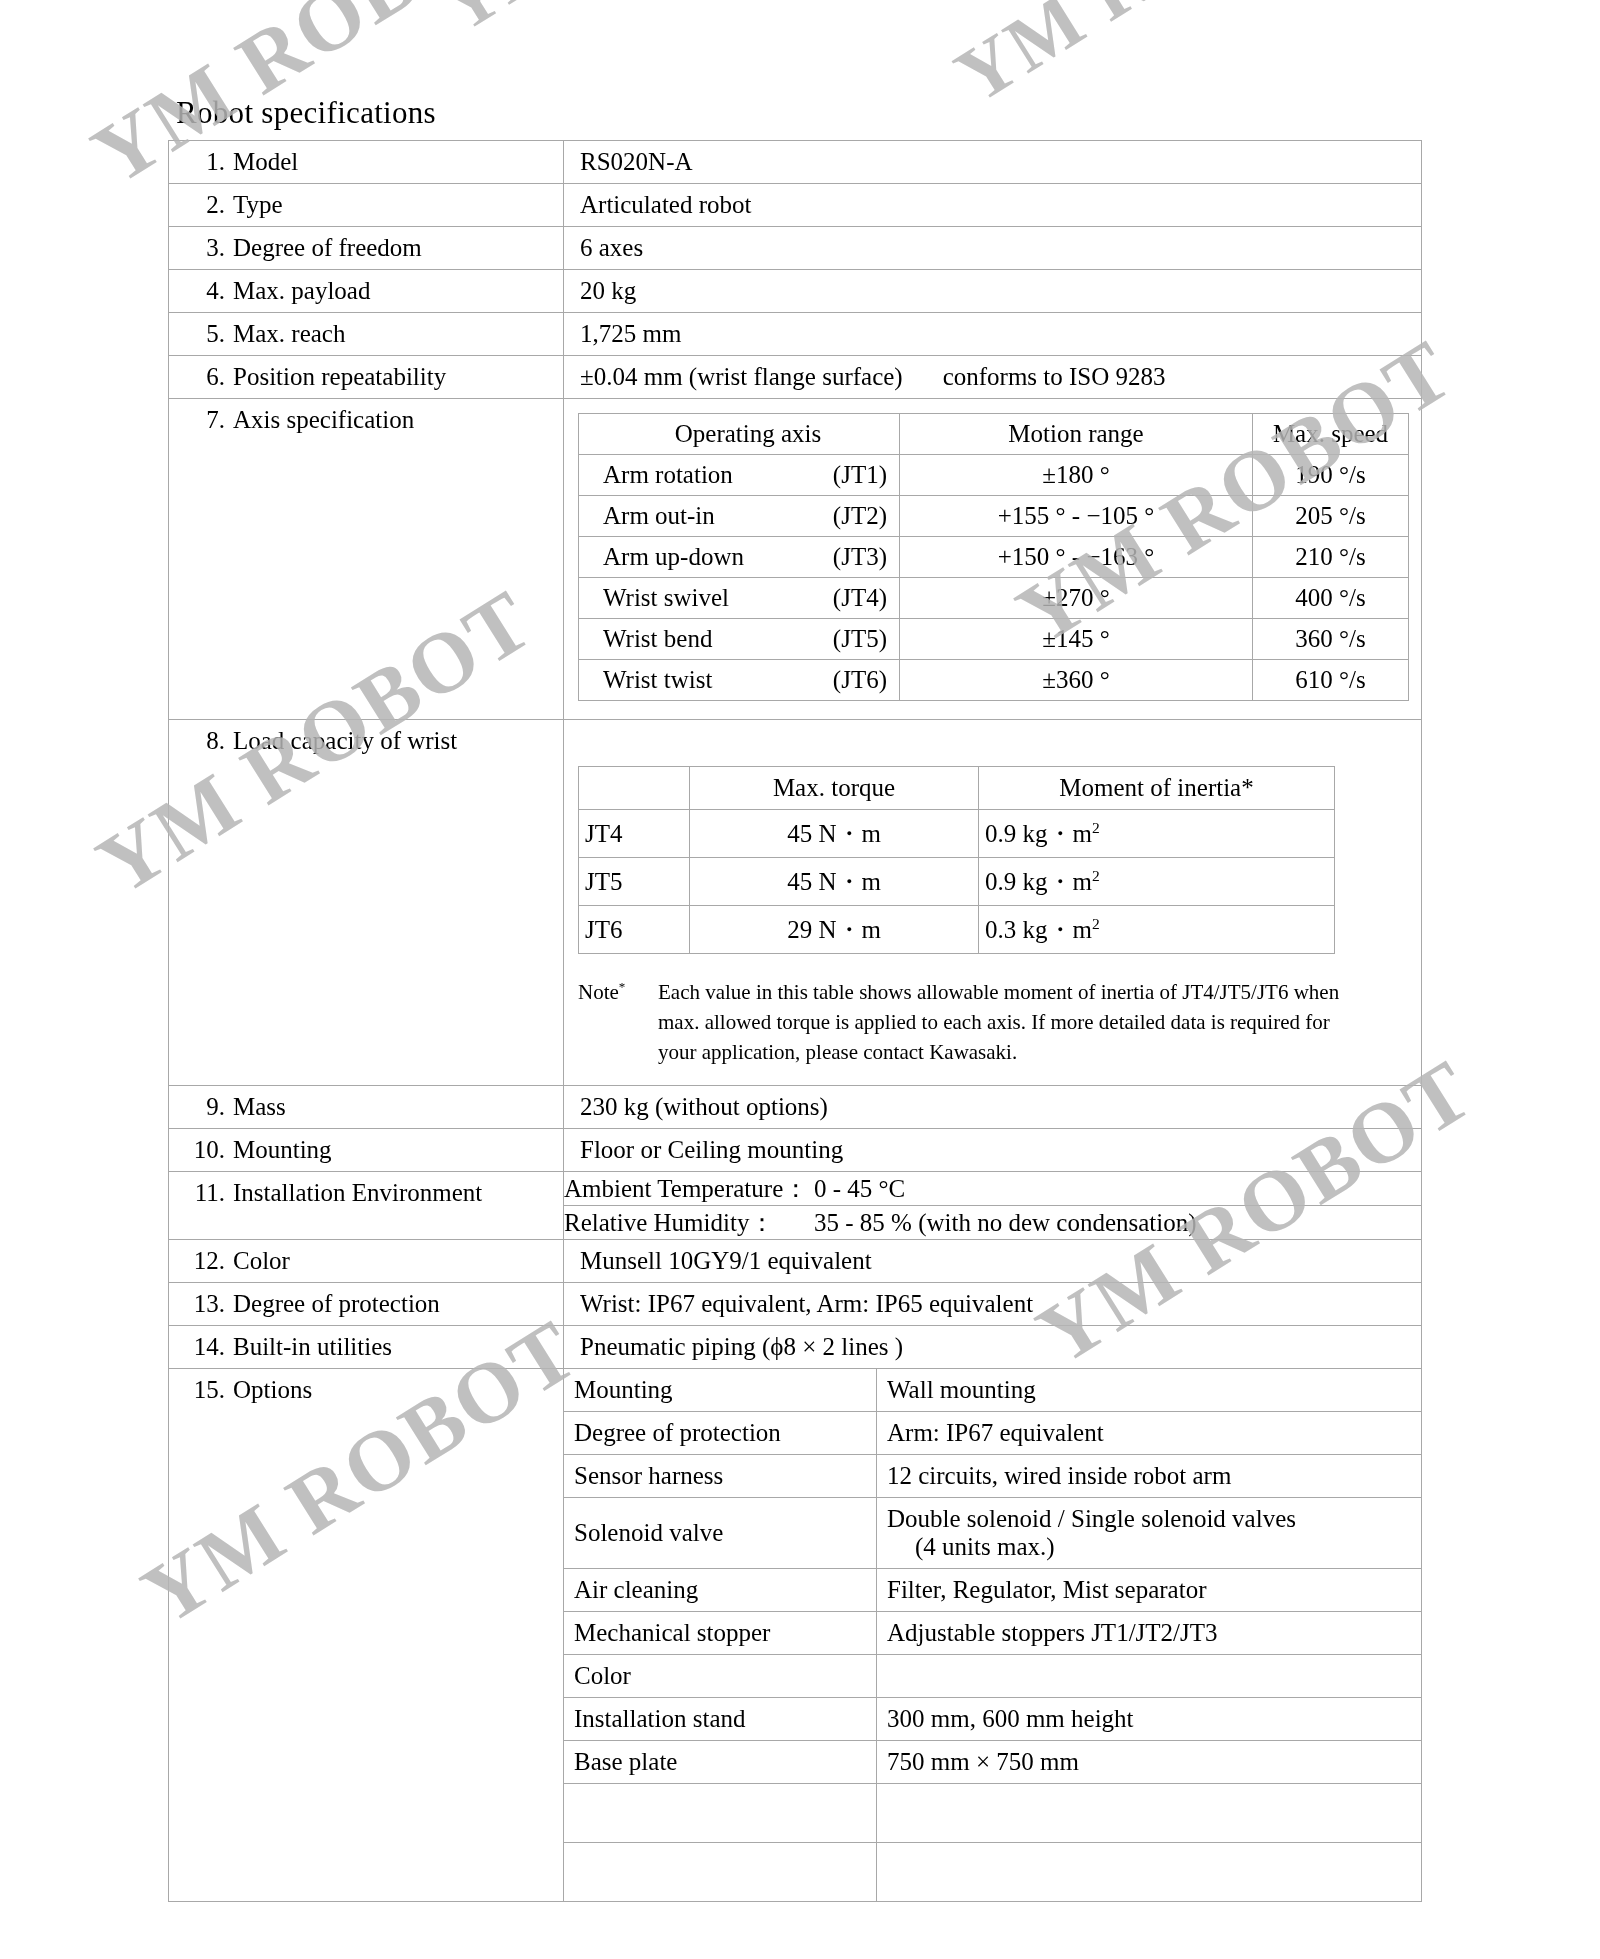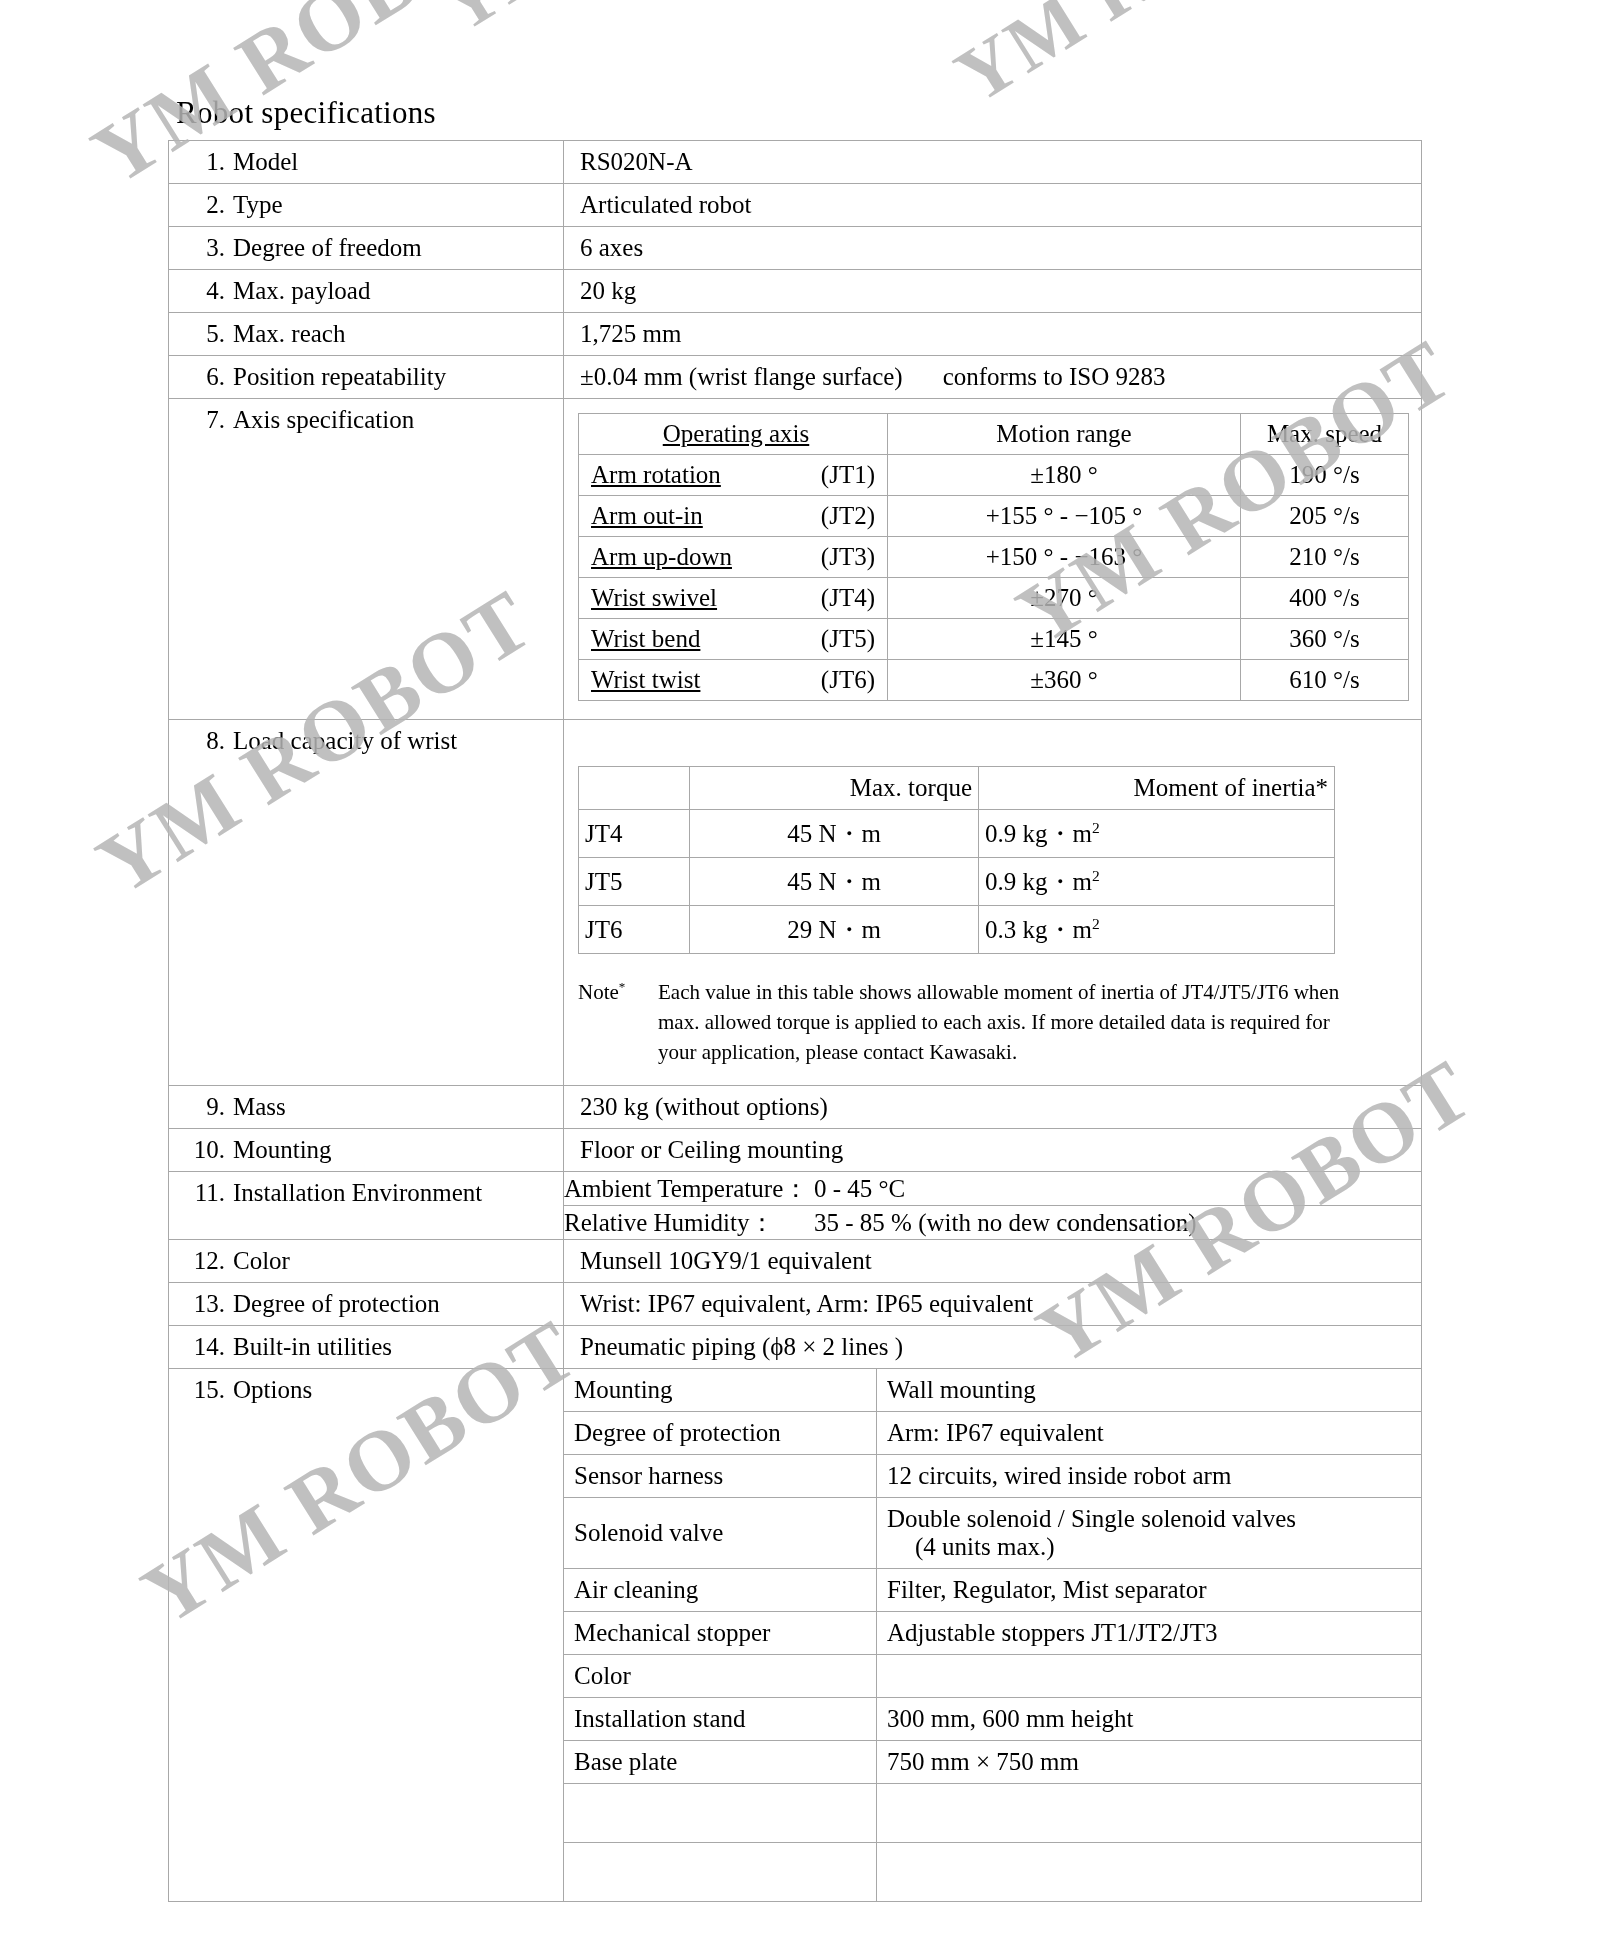--- a/index.html
+++ b/index.html
@@ -61,34 +61,34 @@
   .lbl .num{ display:inline-block; min-width:34px; text-align:right; }
   .lbl .nm{ margin-left:8px; }
   .val{
     padding:7px 0 7px 16px !important;
   }
 
   
   .axis-wrap{ padding:14px 12px 18px 14px; }
   .axis-table{ border-collapse:collapse; width:100%; font-size:25px; }
   .axis-table td{ border:1px solid #a8a8a8; padding:6px 6px; }
-  .axis-table .c-name{ width:290px; padding-left:12px; white-space:nowrap;text-decoration:underline;}
+  .axis-table .c-name{ width:290px; padding-left:24px; white-space:nowrap;}
   .axis-table .c-name .jt{ float:right; margin-right:6px; }
   .axis-table .c-range{ width:340px; text-align:center; white-space:nowrap;}
   .axis-table .c-speed{ text-align:center; white-space:nowrap;}
   .axis-table .hdr{ text-align:center; }
 
   
   .wrist-wrap{ padding:46px 86px 10px 14px; }
   .wrist-table{ border-collapse:collapse; width:100%; font-size:25px; }
   .wrist-table td{ border:1px solid #a8a8a8; padding:7px 6px; }
   .wrist-table .w-jt{ width:98px; text-align:left; }
   .wrist-table .w-tq{ width:276px; text-align:center; white-space:nowrap;}
   .wrist-table .w-mi{ text-align:left; white-space:nowrap;}
-  .wrist-table .hdr{ text-align:right; }
+  .wrist-table .hdr{ text-align:center; }
   sup{ font-size:.62em; vertical-align:super; }
 
   .note{
     padding:14px 70px 18px 14px;
     font-size:21px;
     line-height:1.42;
   }
   .note-inner{ padding-left:80px; text-indent:-80px; }
   .note-lab{ display:inline-block; width:80px; text-indent:0; }
 

